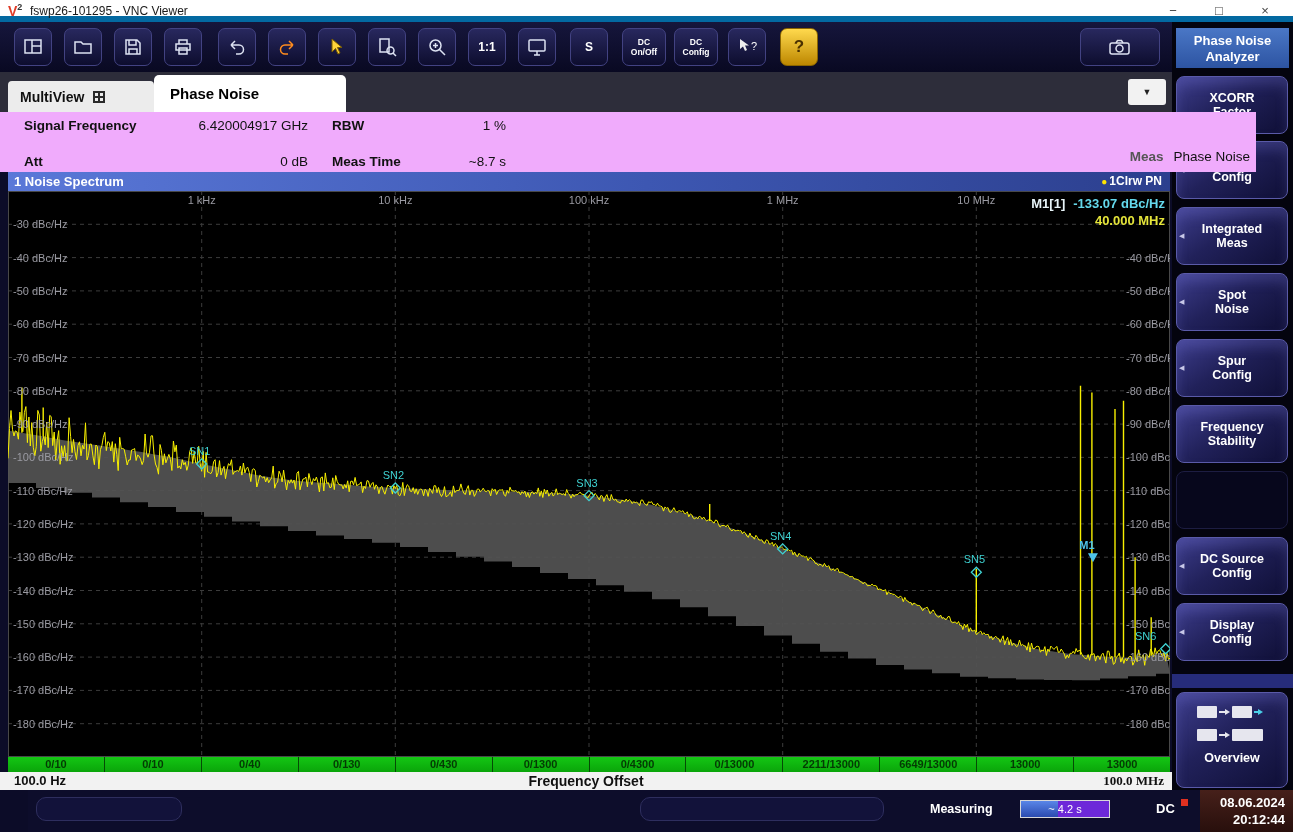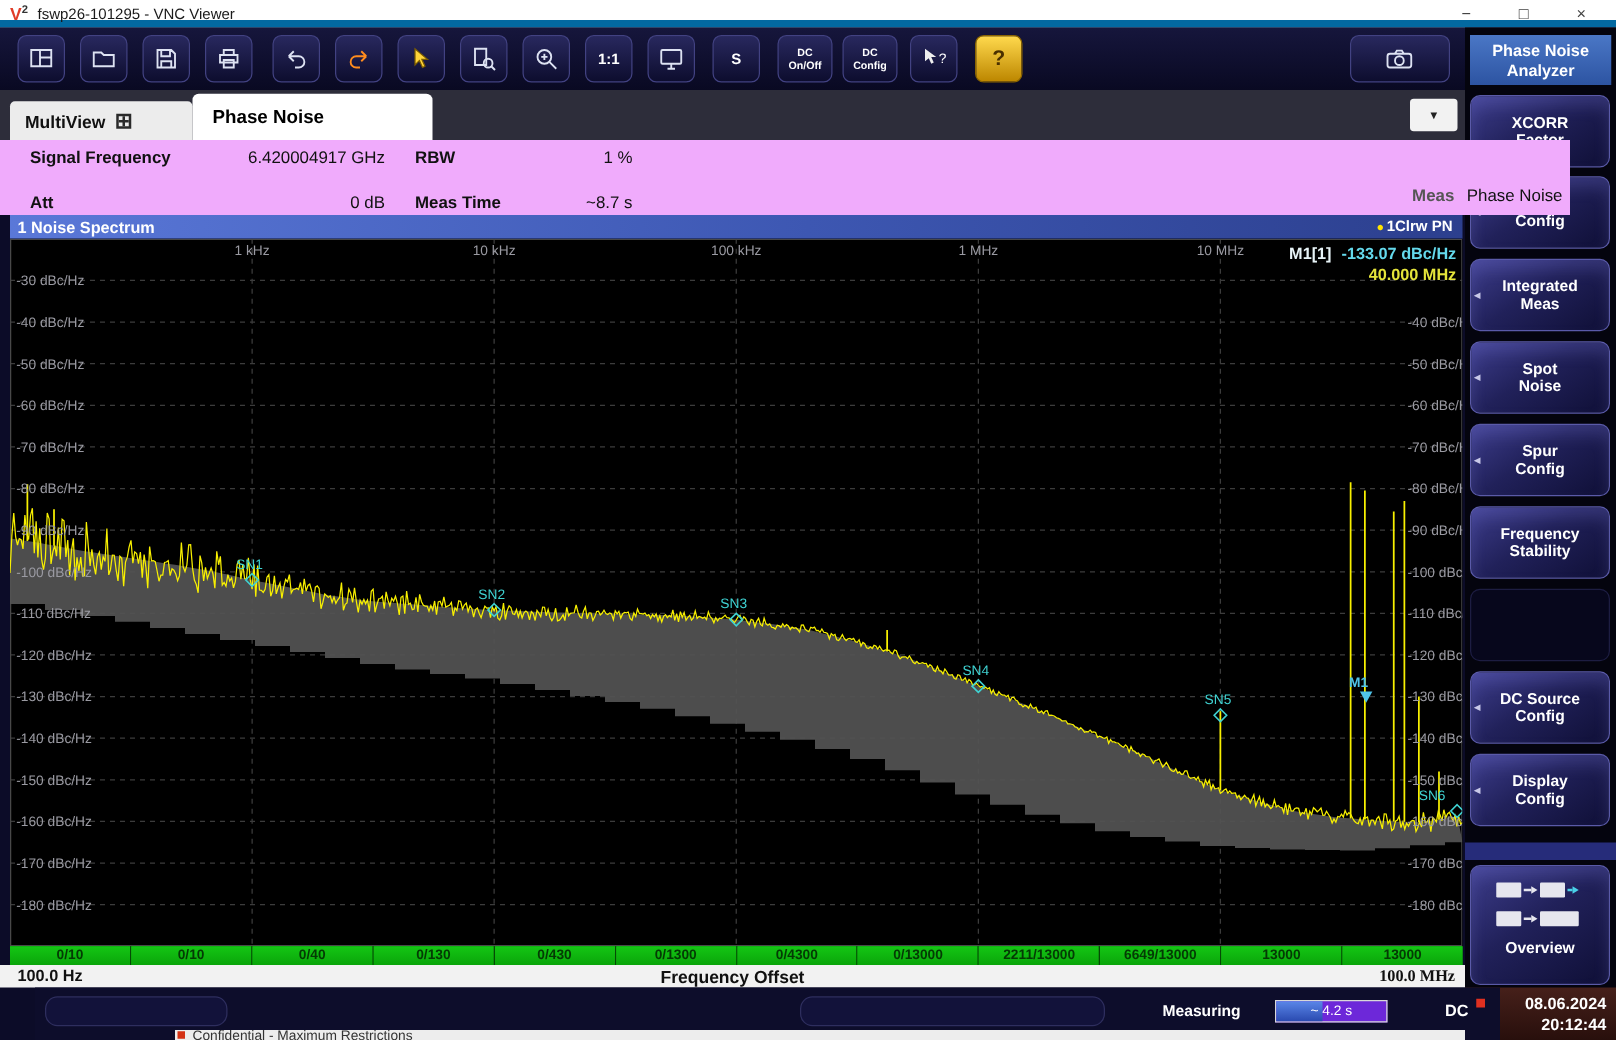--- a/index.html
+++ b/index.html
@@ -432,18 +432,14 @@
     <div class="statusslot" style="left:612px;width:244px"></div>
     <span id="st-measuring">Measuring</span>
     <div id="progress">
       <div id="progress-fill" style="width: 42%;"></div>
       <div id="progress-text">~ 4.2 s</div>
     </div>
     <span id="st-dc">DC</span>
     <div id="dc-dot"></div>
   </div>
 
-  <div id="sliver">
-    <span class="ric"></span>
-    <span class="txt">Confidential - Maximum Restrictions</span>
-  </div>
 
 </div>
 
 </body></html>

